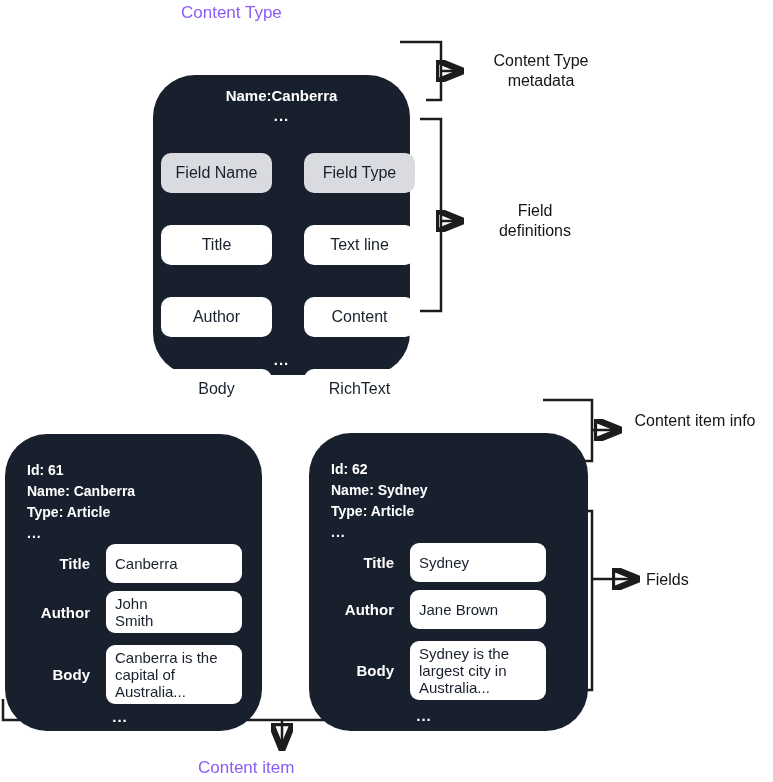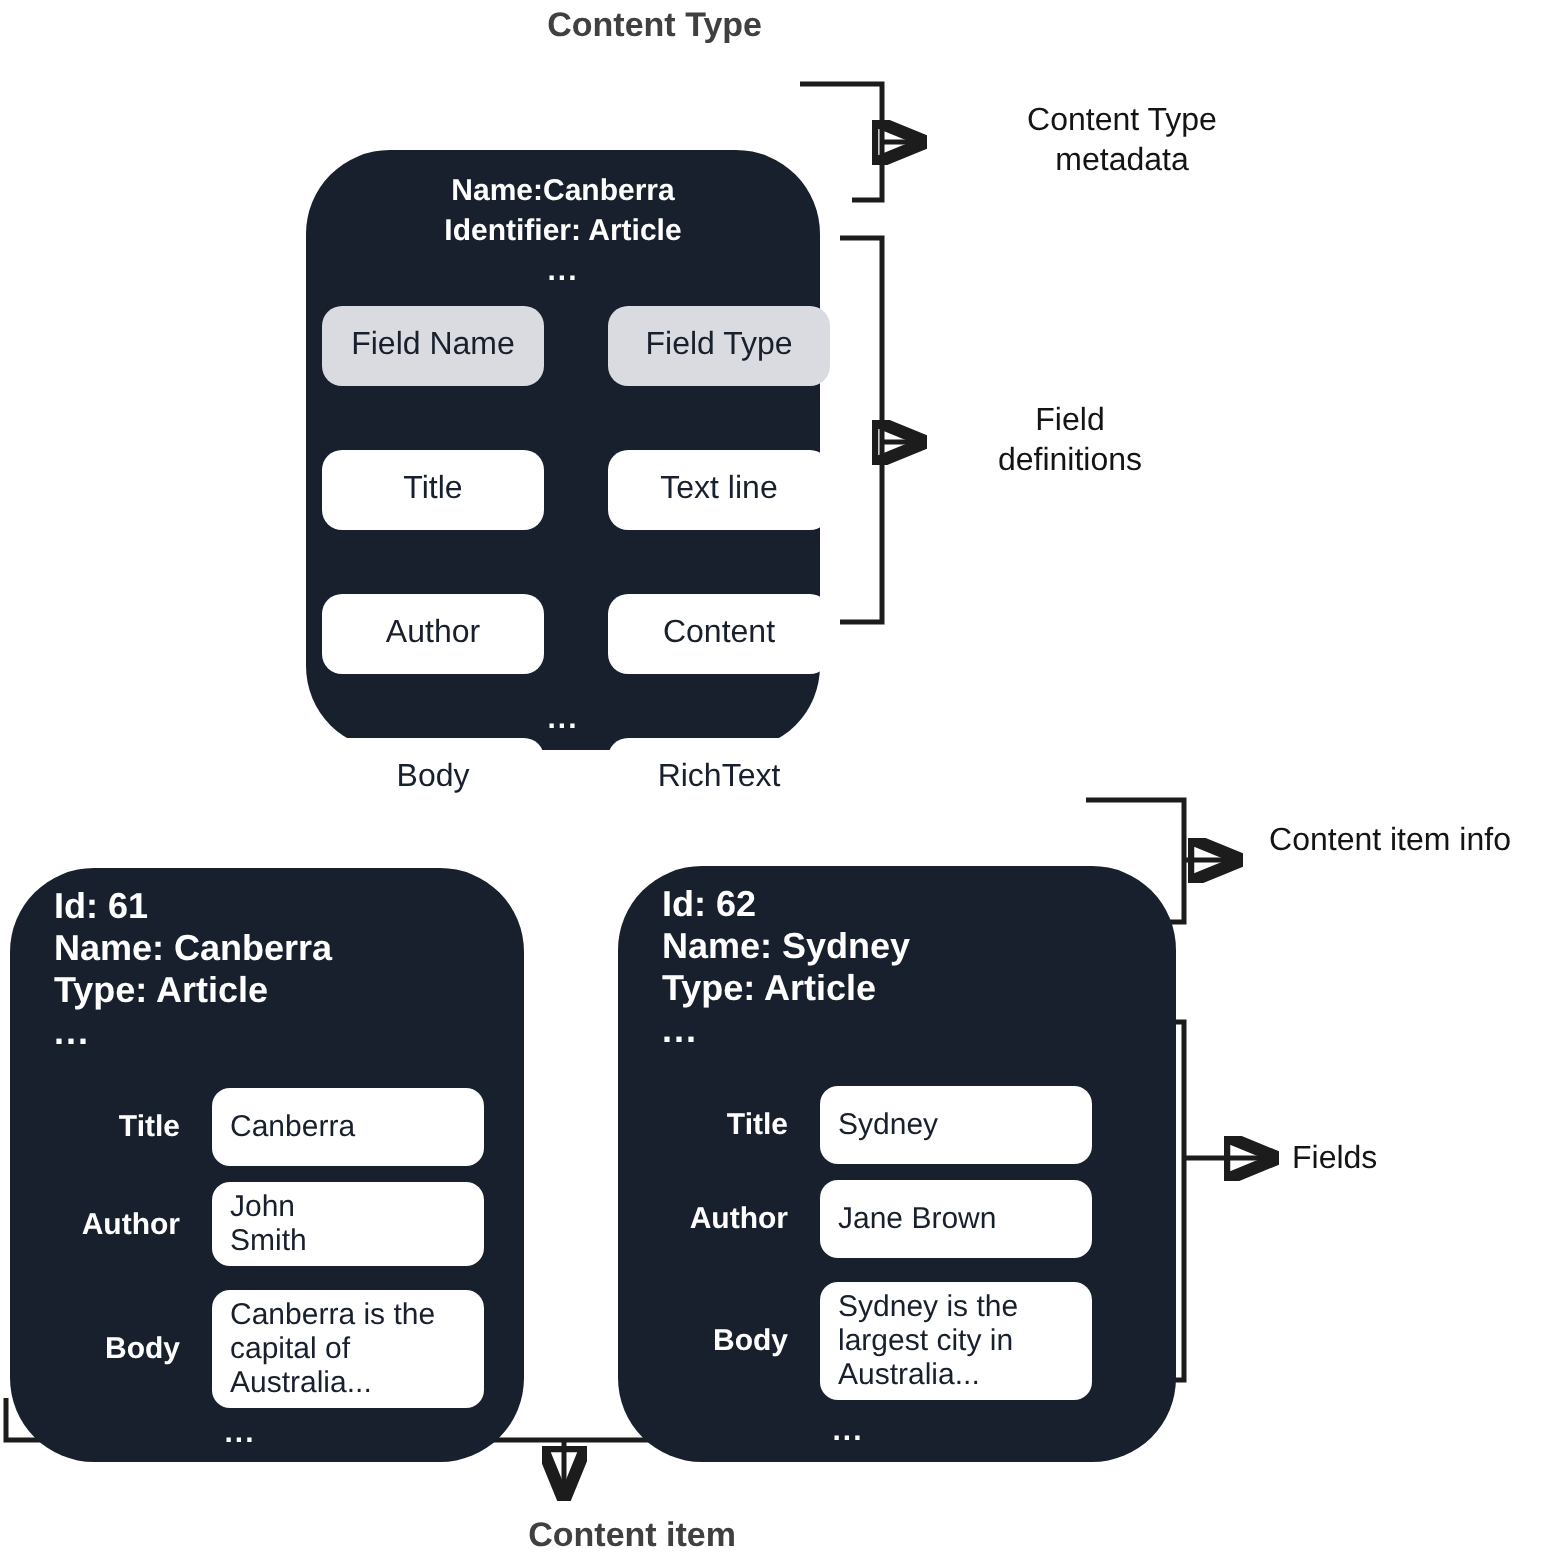--- a/index.html
+++ b/index.html
@@ -51,22 +51,22 @@
     color: #19202d;
     font-size: 16px;
     display: flex; align-items: center; justify-content: center;
     white-space: nowrap;
   }
   .cell.hdr { background: #d9dbe0; }
 
   
   .item-meta {
     position: absolute;
-    left: 22px; top: 9px;
-    font-size: 18px; font-weight: 700; line-height: 21px;
+    left: 22px; top: 26px;
+    font-size: 14px; font-weight: 700; line-height: 21px;
     color: #ffffff;
   }
   .item-fields {
     position: absolute;
     top: 110px; left: 0; width: 100%;
   }
   .frow {
     display: flex;
     align-items: center;
   }
@@ -93,23 +93,23 @@
   .fvalue .val-text { white-space: pre-line; }
   .item-dots {
     position: absolute;
     top: 276px; left: 95px; width: 40px;
     text-align: center; font-size: 15px; line-height: 14px;
   }
 
   
   .diagram-label {
     position: absolute;
-    color: #404040;
-    font-size: 17px; font-weight: 700;
-    text-align: right; line-height: 21px;
+    color: #8b5cf6;
+    font-size: 17px; font-weight: 400;
+    text-align: left; line-height: 21px;
   }
   .annot {
     position: absolute;
     color: #141414;
     font-size: 16px; font-weight: 400;
     text-align: center; line-height: 20px;
   }
   .annot.left-align { text-align: left; }
 
   svg.overlay {
@@ -146,37 +146,36 @@
     <line x1="592" y1="430" x2="619" y2="430" marker-end="url(#ah)"></line>
     <path d="M566,511 H592 V690 H562"></path>
     <line x1="592" y1="579" x2="637" y2="579" marker-end="url(#ah)"></line>
     <path d="M3,699 V720 H561 V699"></path>
     <line x1="282" y1="720" x2="282" y2="748" marker-end="url(#ah)"></line>
   </svg>
 
   <div class="node" style="left:153px; top:42px; width:257px; height:300px;">
     <div class="top-meta">
       <div>Name:Canberra</div>
-      <div>Identifier: Article</div>
       <div class="dots">...</div>
     </div>
     <div class="field-grid">
       <div class="cell hdr">Field Name</div>
       <div class="cell hdr">Field Type</div>
       <div class="cell">Title</div>
       <div class="cell">Text line</div>
       <div class="cell">Author</div>
       <div class="cell">Content</div>
       <div class="cell">Body</div>
       <div class="cell">RichText</div>
     </div>
     <div class="top-dots dots">...</div>
   </div>
 
-  <div class="annot" style="left:486px; top:51px; width:150px;">Content Type metadata</div>
+  <div class="annot" style="left:466px; top:51px; width:150px;">Content Type metadata</div>
   <div class="annot" style="left:487px; top:201px; width:96px;">Field definitions</div>
 
   <div class="node" style="left:5px; top:401px; width:257px; height:297px;">
     <div class="item-meta">
       <div>Id: 61</div>
       <div>Name: Canberra</div>
       <div>Type: Article</div>
       <div class="dots">...</div>
     </div>
     <div class="item-fields">

